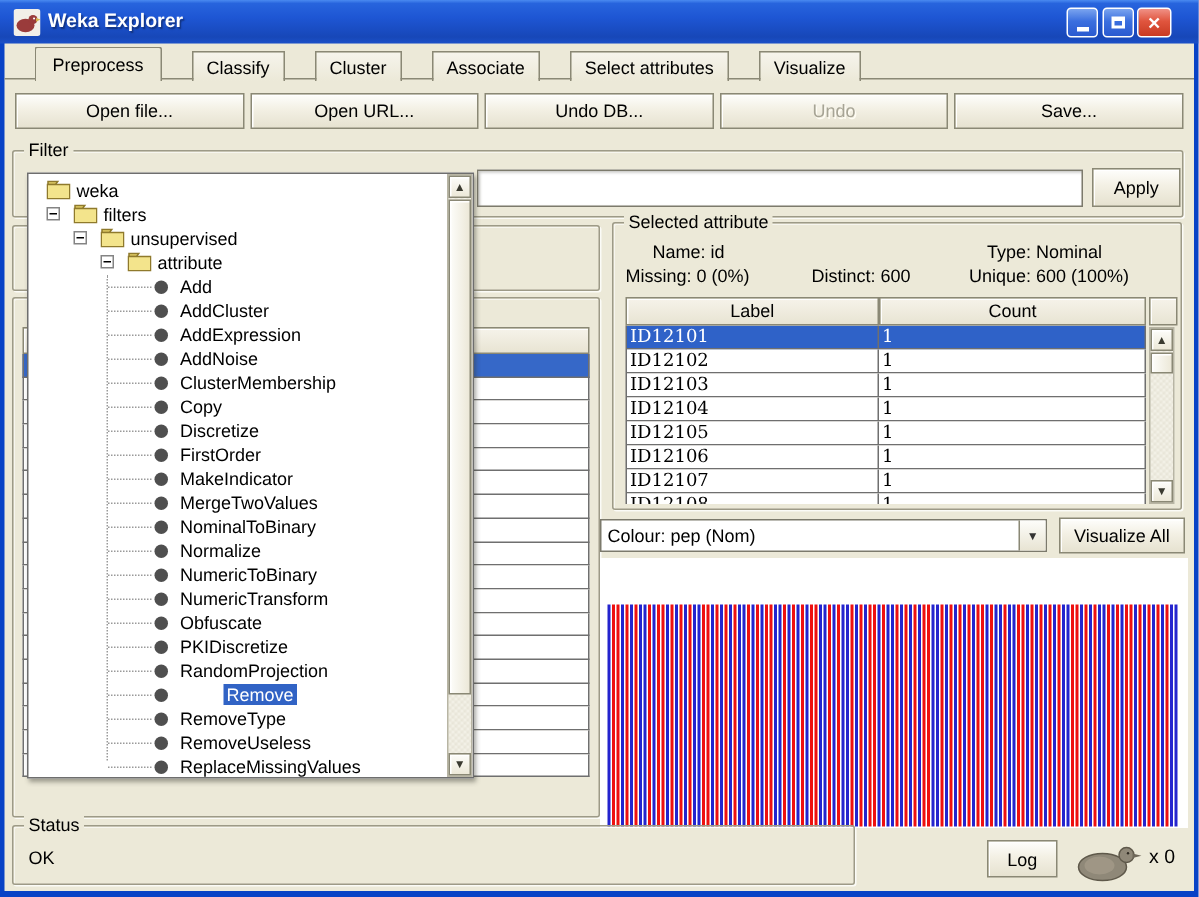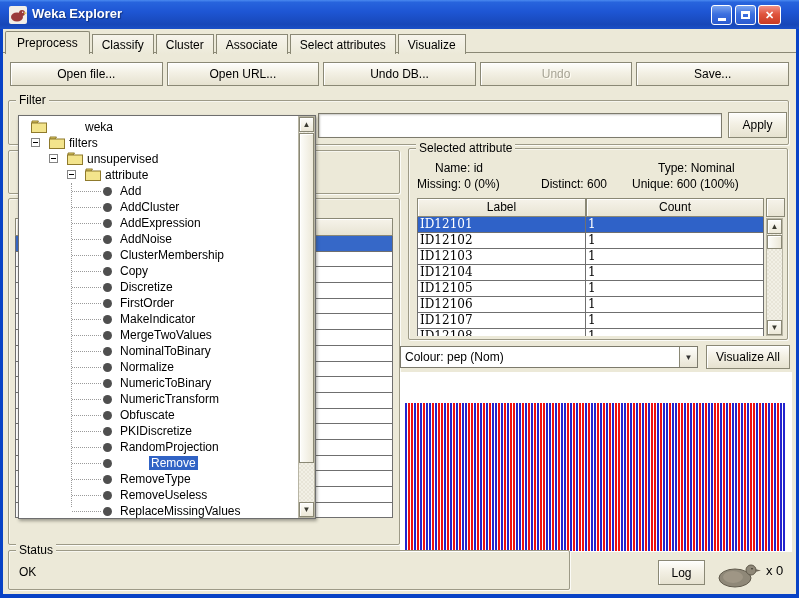--- a/index.html
+++ b/index.html
@@ -19,21 +19,21 @@
   .winbtn.min,.winbtn.max { background:linear-gradient(180deg,#7aa4ef 0%,#3b6fdf 45%,#2a5ad0 100%); }
   .winbtn.close { background:linear-gradient(180deg,#f09186 0%,#e0553e 45%,#c93a22 100%); width:23px; font-weight:bold; }
   .minbar { width:8px; height:3px; background:#fff; margin-top:9px; }
   .maxbox { width:9px; height:8px; border:2px solid #fff; border-top-width:3px; }
 
   .body { position:absolute; left:3px; top:29px; right:3px; bottom:4px; background:#ece9d8; }
 
   
   .tabbar { position:absolute; left:0; top:2px; width:100%; height:22px; }
   .tabbar::after { content:""; position:absolute; left:0; top:21px; width:100%; height:1px; background:#8a8875; }
-  .tab { position:relative; display:inline-block; margin-left:2px; padding:3px 9px 2px 9px;
+  .tab { position:relative; display:inline-block; margin-left:20px; padding:3px 9px 2px 9px;
     border:1px solid #8a8875; border-bottom:none; background:linear-gradient(180deg,#f6f4ec,#ece9d8);
     font-size:12px; top:2px; z-index:1; }
   .tab.active { top:0; padding:4px 11px 4px 11px; background:#ece9d8; z-index:3; border-radius:2px 2px 0 0; }
 
   
   .xp-btn { background:linear-gradient(180deg,#fefefc 0%,#f3f0e4 45%,#e6e2d0 100%);
     border:1px solid #8a8875; box-shadow:inset 1px 1px 0 #fff;
     font-family:"Liberation Sans",sans-serif; font-size:12px; text-align:center; color:#000;
     display:flex; align-items:center; justify-content:center; }
   .xp-btn.disabled { color:#a7a495; text-shadow:1px 1px 0 #fffdf4; }
@@ -193,21 +193,21 @@
           <div class="row"></div>
         </div>
     </div>
 
     <div class="gbox" id="selattr-box">
       <span class="glabel">Selected attribute</span>
       <span class="stat" style="left:26px; top:12px;">Name: id</span>
       <span class="stat" style="left:249px; top:12px;">Type: Nominal</span>
       <span class="stat" style="left:8px; top:28px;">Missing: 0 (0%)</span>
       <span class="stat" style="left:132px; top:28px;">Distinct: 600</span>
-      <span class="stat" style="left:223px; top:28px;">Unique: 600 (100%)</span>
+      <span class="stat" style="left:237px; top:28px;">Unique: 600 (100%)</span>
 
       <div id="value-table">
         <div class="vhead">
           <div class="hcell" style="width:169px;">Label</div>
           <div class="hcell" style="flex:1;">Count</div>
         </div>
         <div id="vt-rows">
             <div class="vrow sel">
               <div class="c1">ID12101</div>
               <div class="c2">1</div>
@@ -389,21 +389,21 @@
         </div>
     </div>
 
     <div id="tree-popup">
       <div class="tree-rows" id="tree-rows">
           <div class="trow">
             <span class="folder" style="left: 12px;"><svg width="16" height="13" viewBox="0 0 16 13">
                 <path d="M1 3 L6 3 L7.5 1 L1 1 Z" fill="#e9d66b" stroke="#8f7a2c" stroke-width="1"></path>
                 <rect x="0.5" y="3" width="15" height="9.5" fill="#f3e48c" stroke="#8f7a2c" stroke-width="1"></rect>
               </svg></span>
-            <span class="lbl" style="left: 32px; margin-left: 34px;">weka</span>
+            <span class="lbl" style="left: 32px;">weka</span>
           </div>
           <div class="trow">
             <span class="exp" style="left: 12px;"></span>
             <span class="folder" style="left: 30px;"><svg width="16" height="13" viewBox="0 0 16 13">
                 <path d="M1 3 L6 3 L7.5 1 L1 1 Z" fill="#e9d66b" stroke="#8f7a2c" stroke-width="1"></path>
                 <rect x="0.5" y="3" width="15" height="9.5" fill="#f3e48c" stroke="#8f7a2c" stroke-width="1"></rect>
               </svg></span>
             <span class="lbl" style="left: 50px;">filters</span>
           </div>
           <div class="trow">

